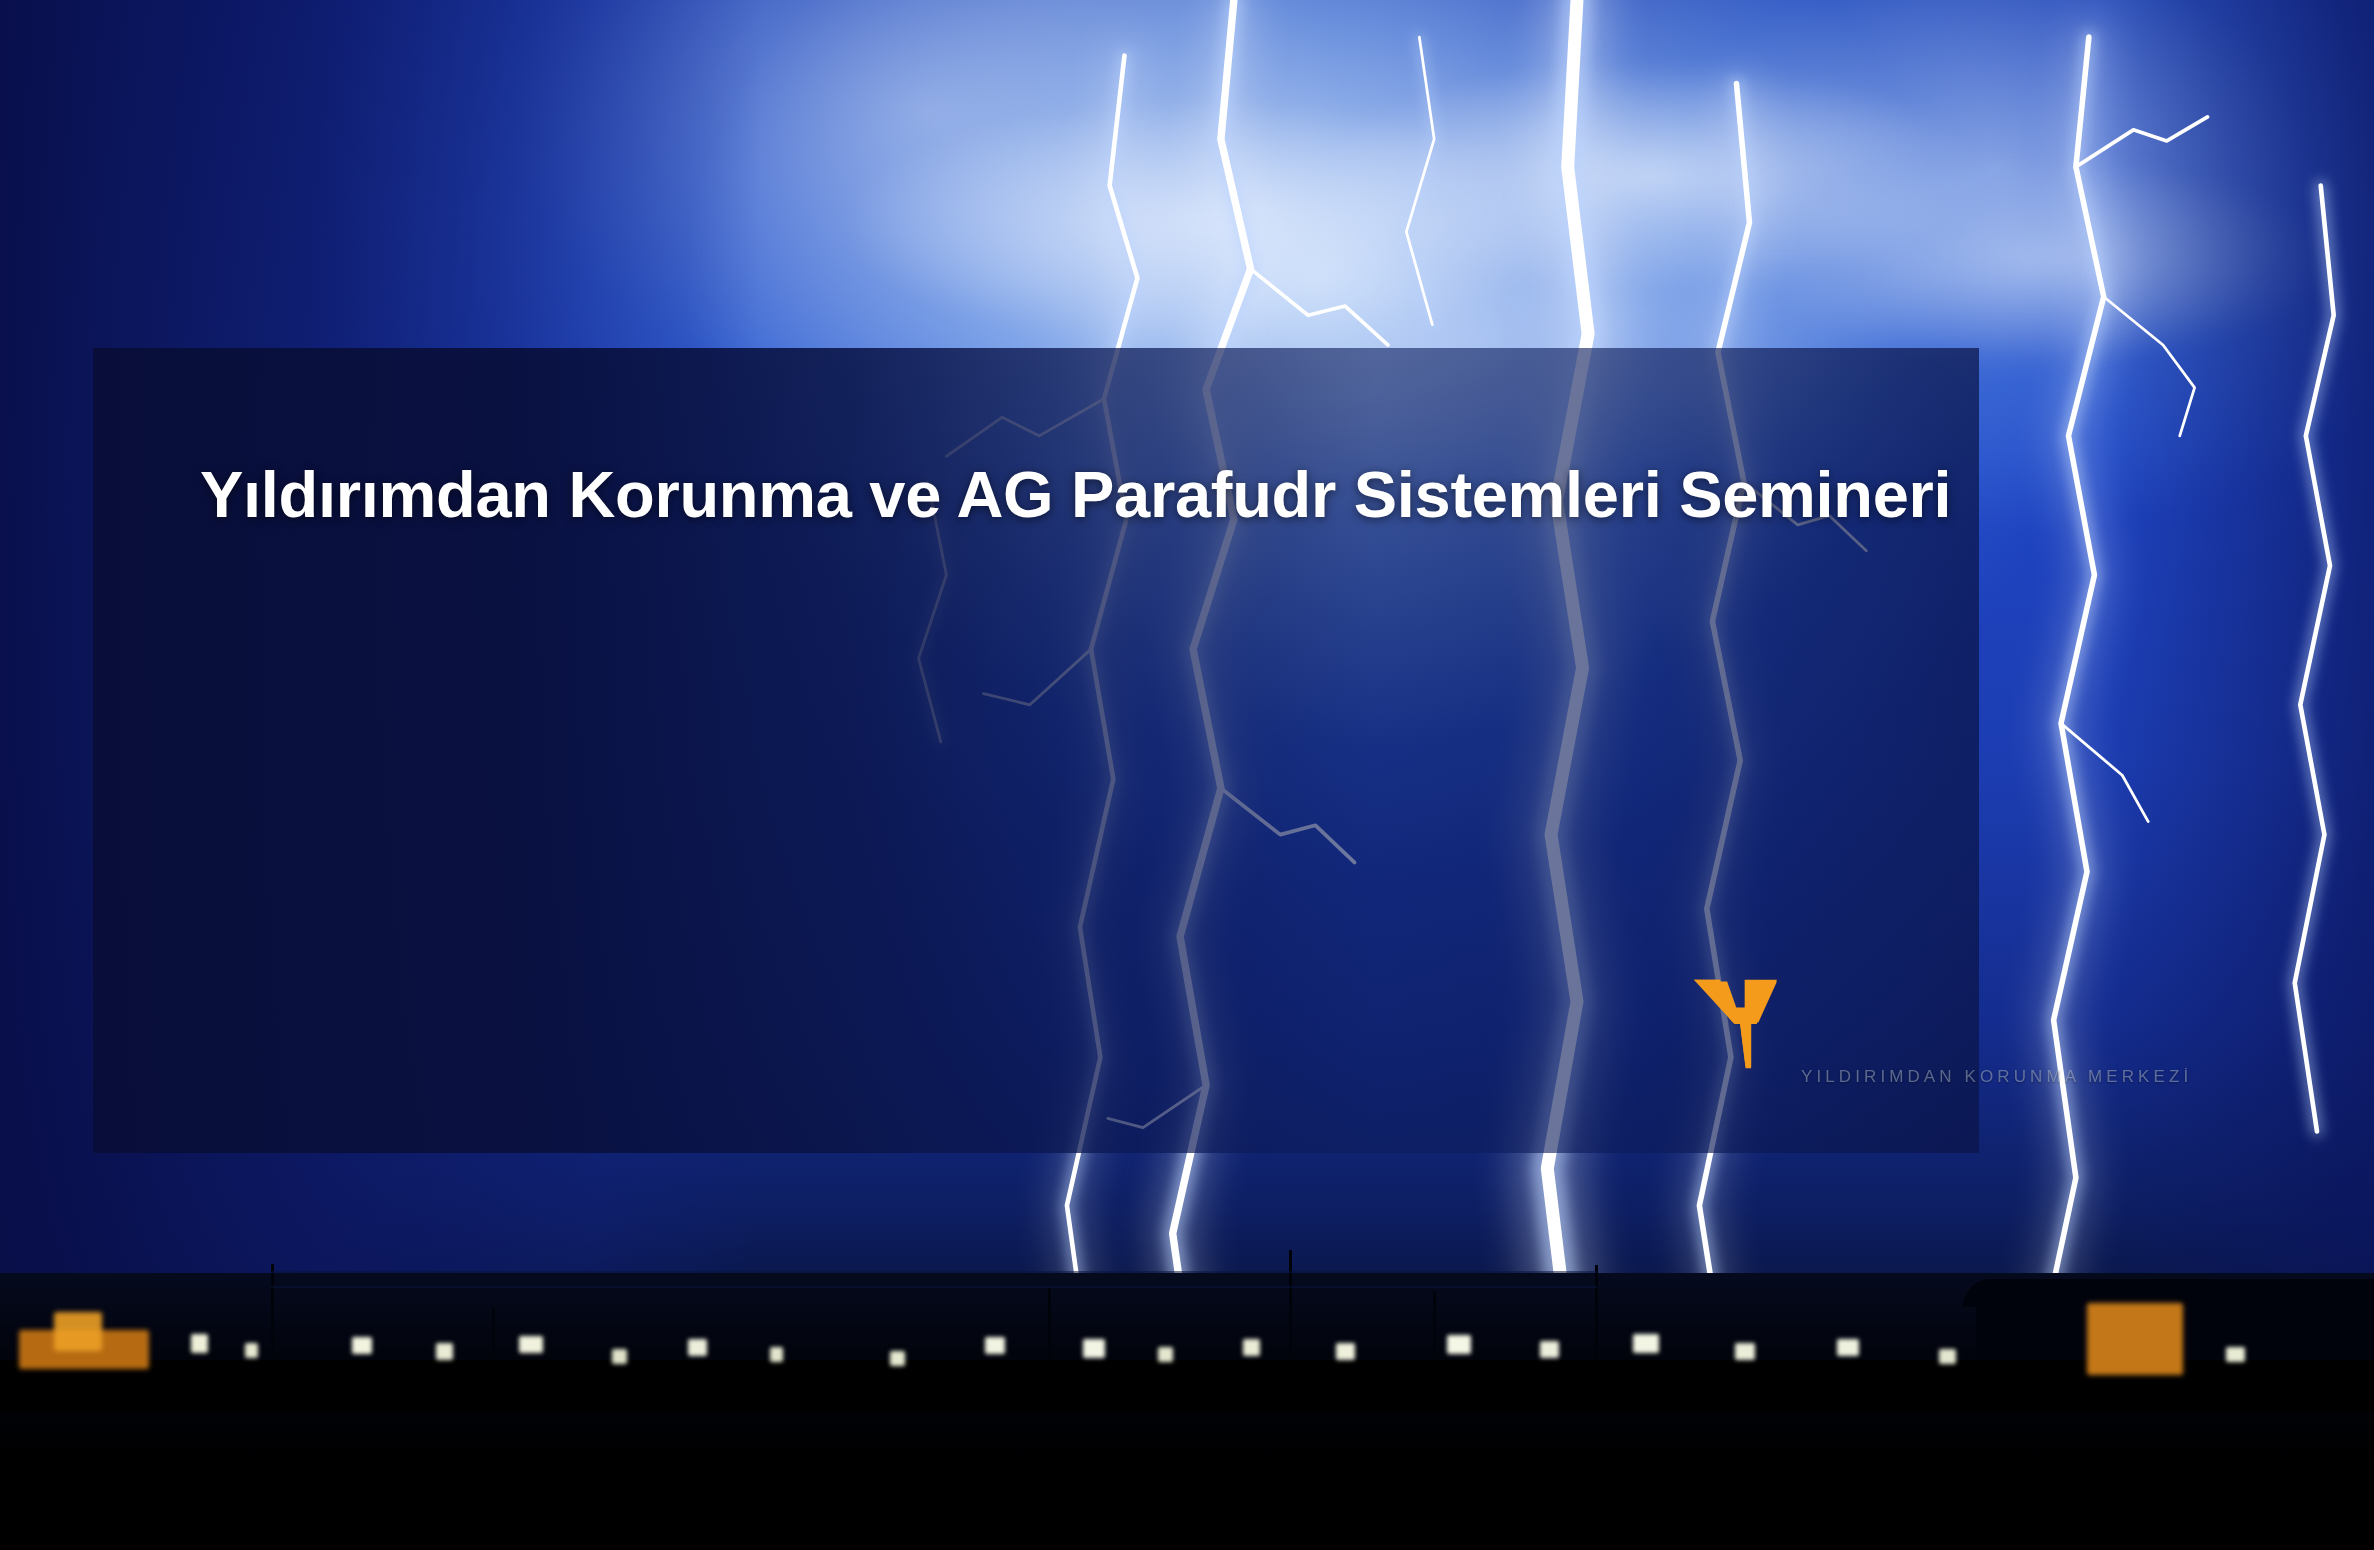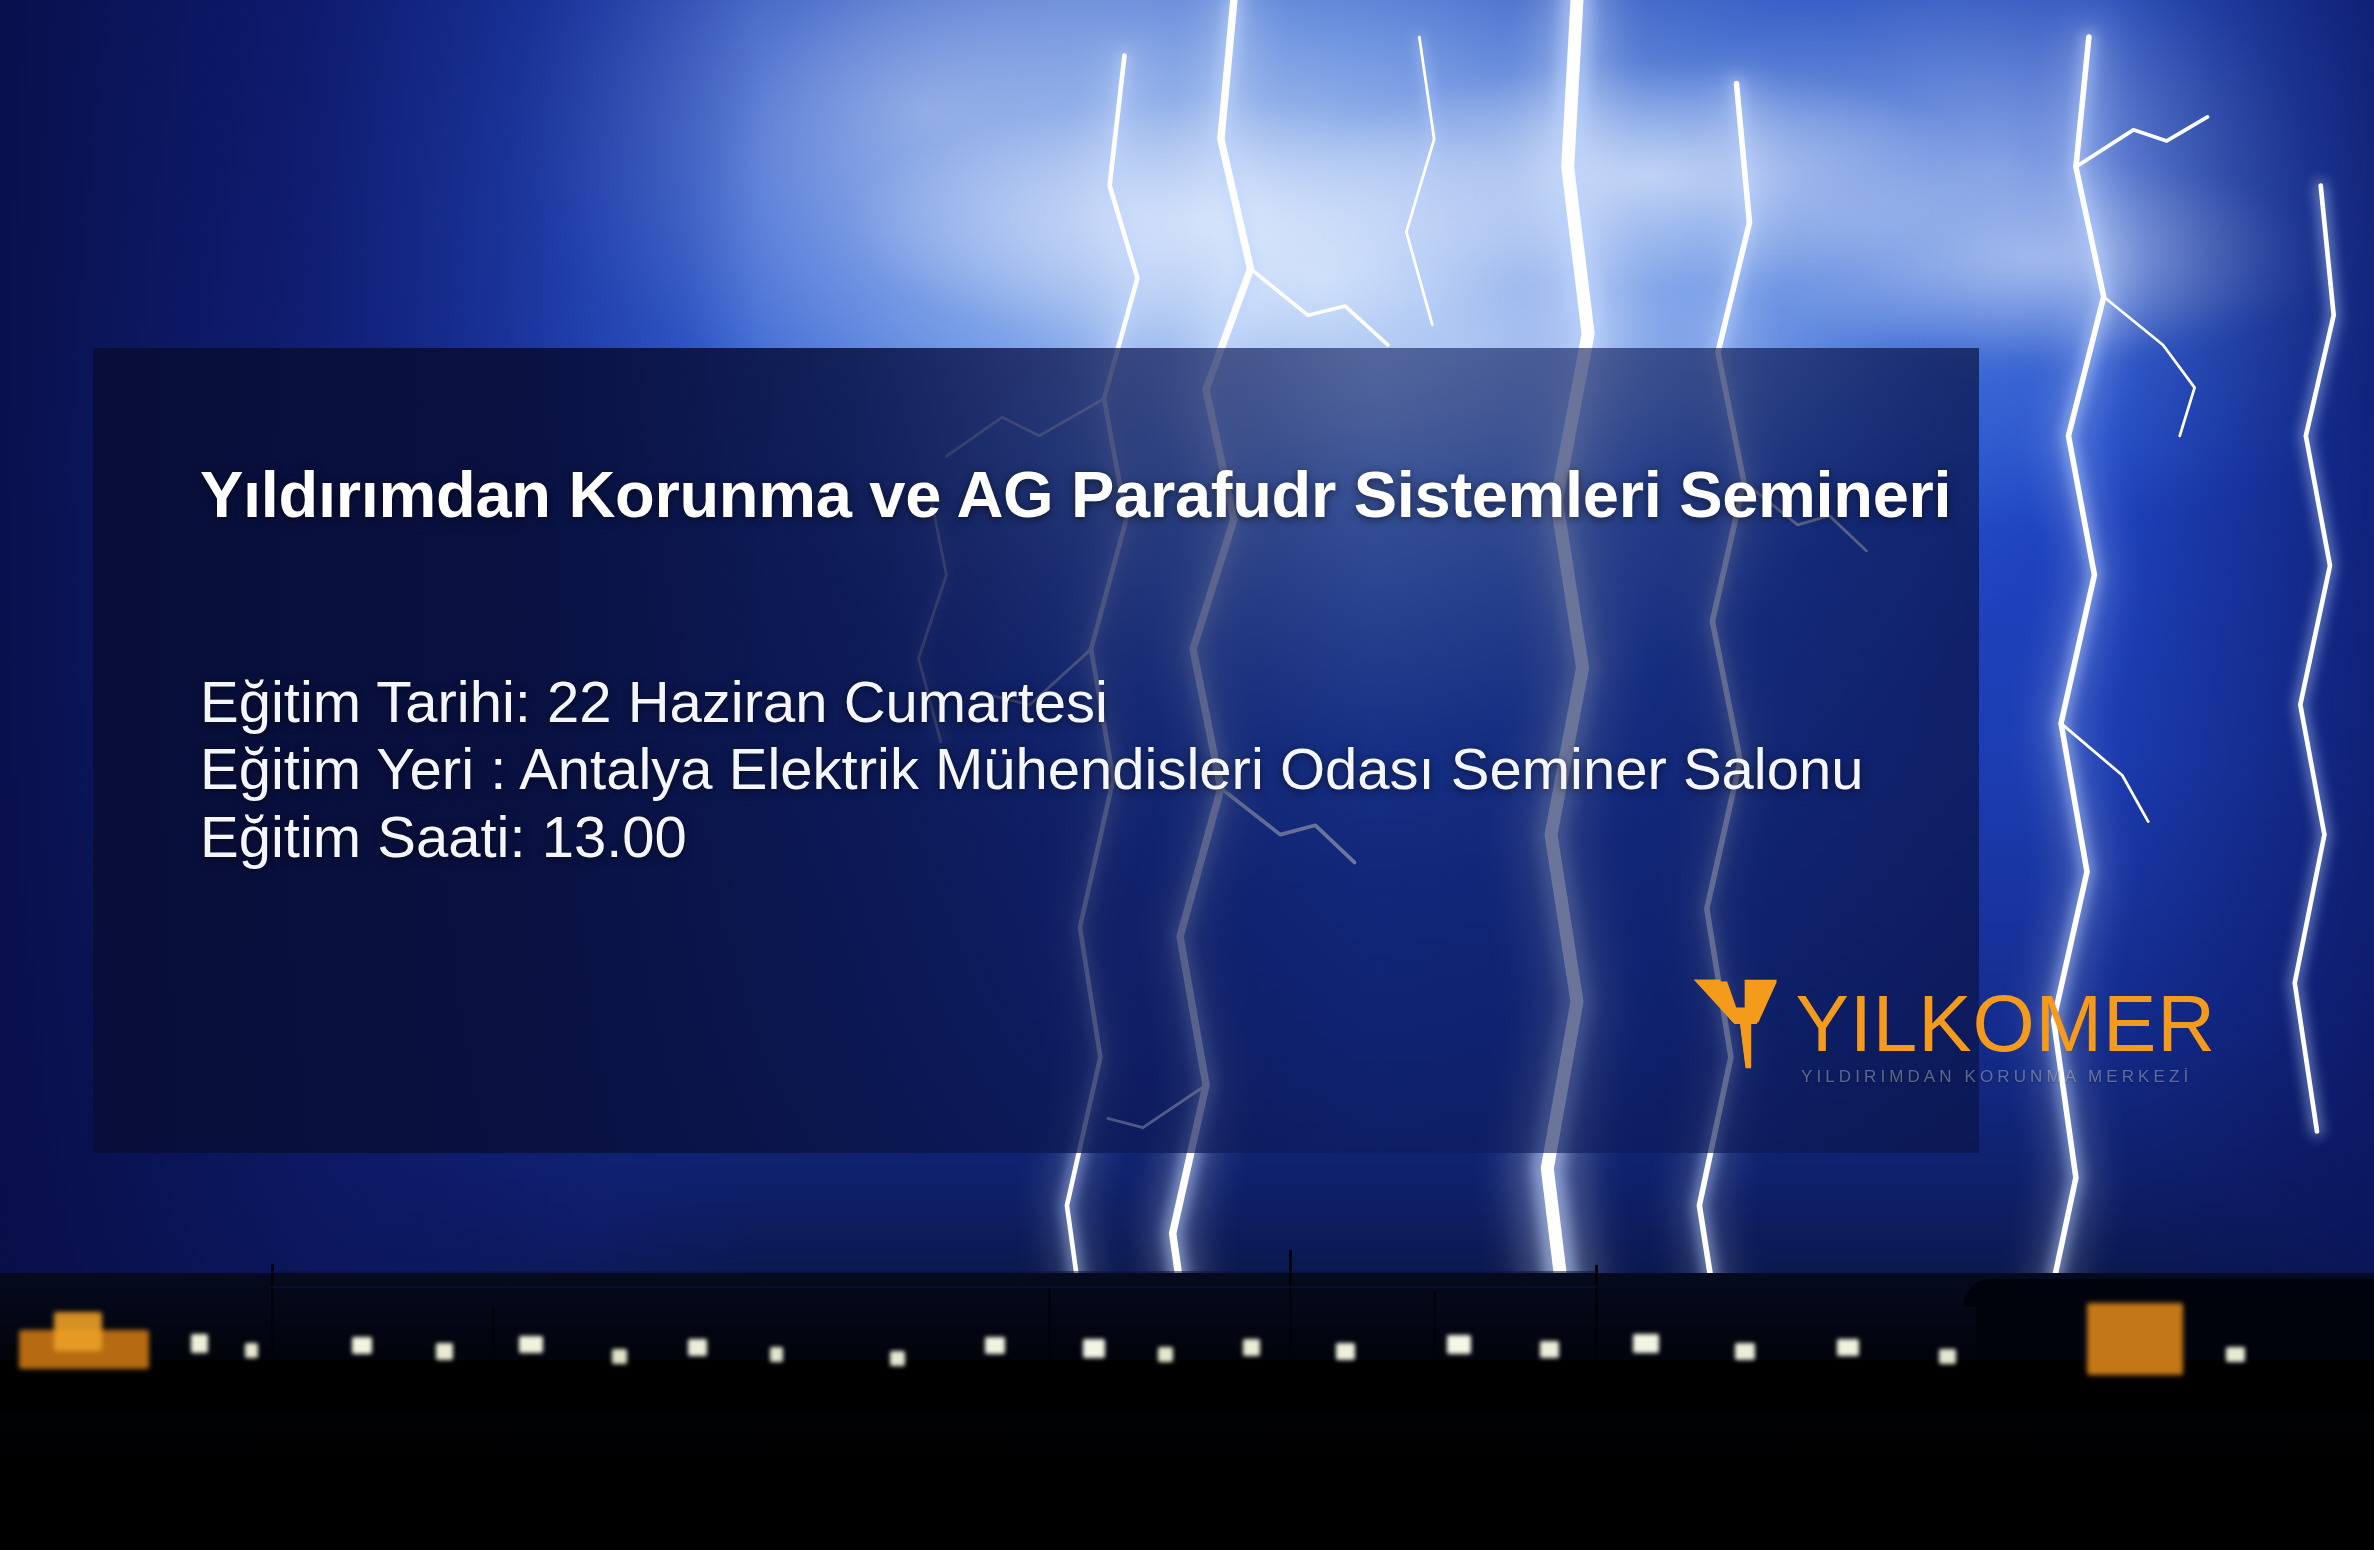--- a/index.html
+++ b/index.html
@@ -219,37 +219,29 @@
     <div class="citylight" style="left:1837px;bottom:56px;width:22px;height:16.7px;background:#eef1de;"></div>
     <div class="citylight" style="left:1939px;bottom:48px;width:16.7px;height:15px;background:#e4e7d0;"></div>
     <div class="citylight" style="left:2226px;bottom:50px;width:18.6px;height:15px;background:#e8ebd4;"></div>
   </div>
 
   <div class="panel">
     <div class="panel-inner">
 
       <div class="title">Yıldırımdan Korunma ve AG Parafudr Sistemleri Semineri</div>
 
-      <div class="lines">
-        <span class="ln">Eğitim Tarihi: 22 Haziran Cumartesi</span>
-        <span class="ln">Eğitim Yeri : Antalya Elektrik Mühendisleri Odası Seminer Salonu</span>
-        <span class="ln">Eğitim Saati: 13.00</span>
-      </div>
 
     </div>
   </div>
 
   <div class="logo">
     <div class="logo-row">
       <svg class="logo-mark" viewBox="0 0 118 104">
         <path d="M2 4 L30 4 L40 34 L57 34 L57 4 L84 4 L92 4 L70 52 L64 52 L64 100 L58 100 L52 52 L46 52 Z" fill="#f59b1c"></path>
         <path d="M30 4 L52 52 L46 52 L40 34 L2 4 Z" fill="#f59b1c"></path>
         <path d="M8 6 L38 6 L50 40 L62 40 L62 6 L92 6 L72 50 L64 50 L64 98 L58 98 L52 50 L44 50 Z" fill="#f59b1c"></path>
       </svg>
-      <div class="logo-word">
-        <span class="seg-a">YIL</span><span class="seg-b">KOMER</span>
-      </div>
     </div>
     <div class="logo-tag">YILDIRIMDAN KORUNMA MERKEZİ</div>
   </div>
 
 </div>
 
 
 </body></html>

